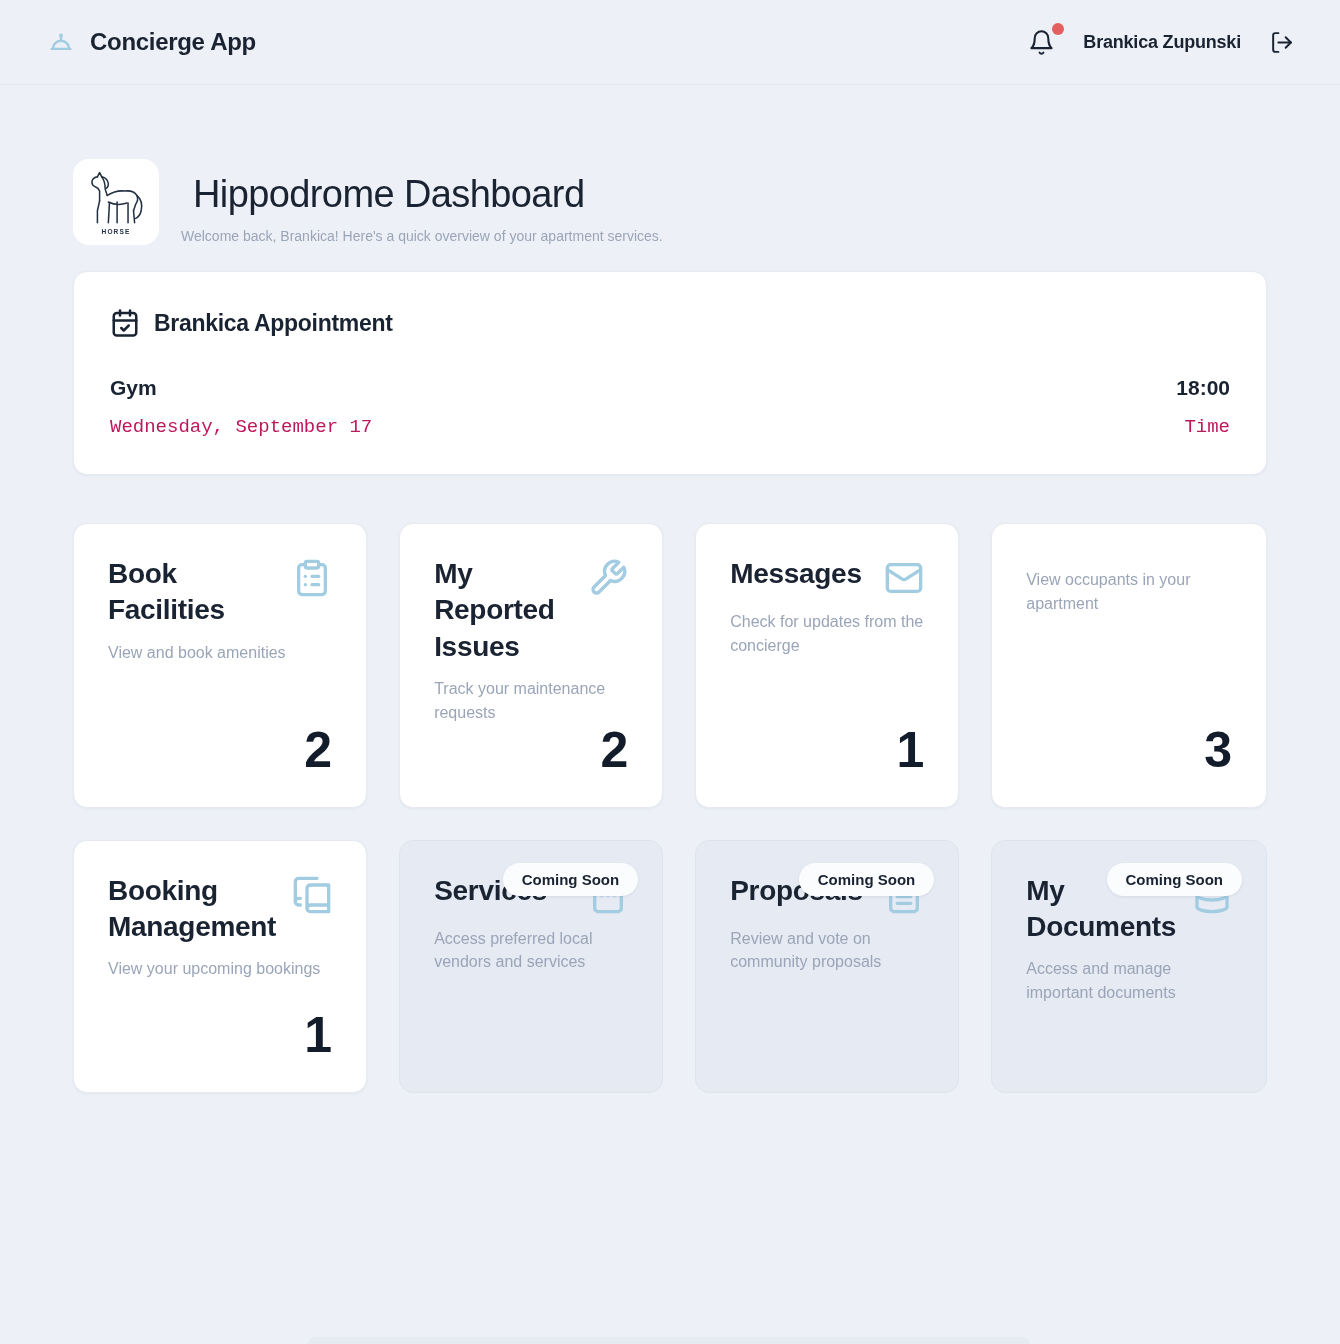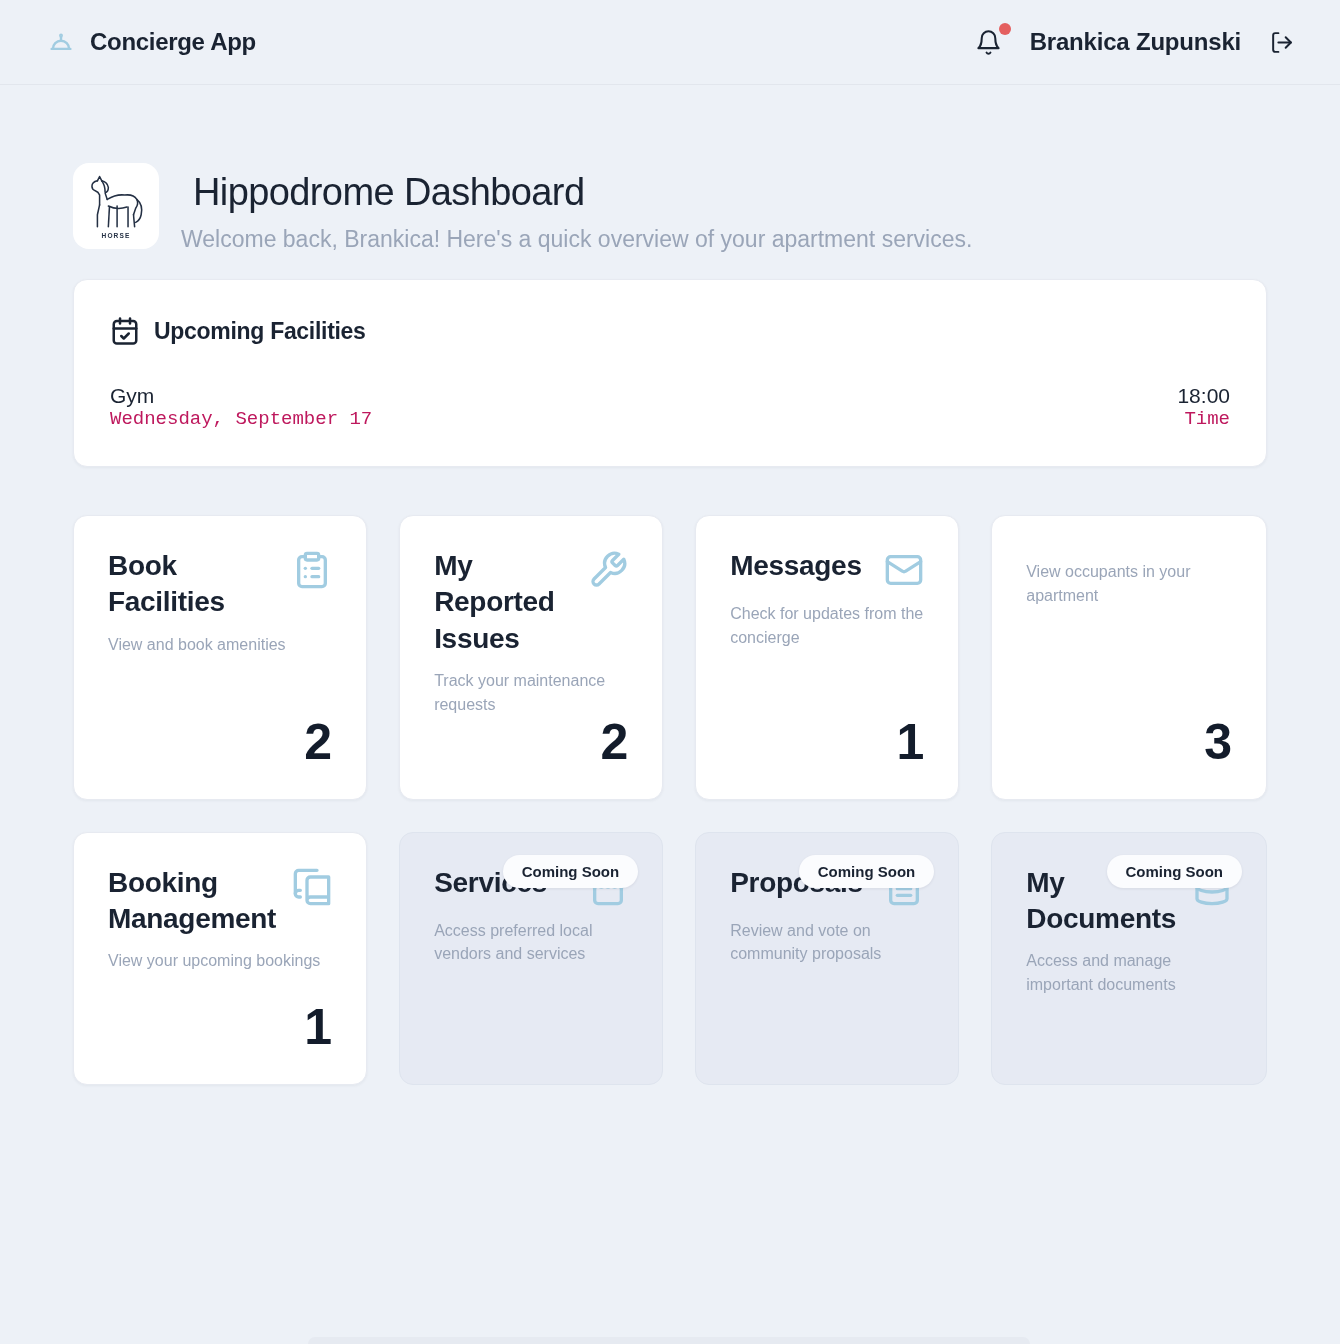--- a/index.html
+++ b/index.html
@@ -12,40 +12,40 @@
   
   .navbar {
     height:85px; display:flex; align-items:center; justify-content:space-between;
     padding:0 46px; border-bottom:1px solid #e2e6ed;
   }
   .nav-left { display:flex; align-items:center; gap:14px; }
   .app-title { font-size:24px; font-weight:700; letter-spacing:-0.3px; }
   .nav-right { display:flex; align-items:center; gap:28px; }
   .bell-wrap { position:relative; width:27px; height:27px; background:none; border:none; padding:0; cursor:pointer; }
   .red-dot { position:absolute; top:-6px; right:-9px; width:12px; height:12px; border-radius:50%; background:#e45f5f; }
-  .user-name { font-size:24px; font-weight:700; letter-spacing:-0.2px; }
+  .user-name { font-size:18px; font-weight:700; letter-spacing:-0.2px; }
   .logout-btn { background:none; border:none; padding:0; cursor:pointer; display:flex; }
   
   main { width:1194px; margin:0 auto; padding-top:74px; }
   .page-header { display:flex; align-items:center; gap:22px; margin-bottom:26px; }
   .logo-tile {
     width:86px; height:86px; background:#ffffff; border-radius:16px;
     display:flex; align-items:center; justify-content:center; flex:0 0 auto;
   }
   .page-title { margin:12px; font-size:38px; font-weight:400; letter-spacing:-0.6px; }
-  .page-subtitle { margin:8px 0 0; font-size:23px; color:#9aa5b8; }
+  .page-subtitle { margin:8px 0 0; font-size:14px; color:#9aa5b8; }
   
   .appt-card {
     background:#ffffff; border:1px solid #e7eaf1; border-radius:14px;
     padding:36px; box-shadow:0 1px 3px rgba(20,30,50,0.05);
   }
   .appt-head { display:flex; align-items:center; gap:14px; margin-bottom:38px; }
   .appt-title { margin:0; font-size:23px; font-weight:700; letter-spacing:-0.3px; }
   .appt-row { display:flex; justify-content:space-between; }
-  .appt-main { font-size:21px; font-weight:400; margin-bottom:0; }
+  .appt-main { font-size:21px; font-weight:700; margin-bottom:16px; }
   .appt-sub { font-size:19px; color:#be185d;font-family:Liberation Mono, monospace; }
   .appt-right { text-align:right; }
   
   .card-grid { margin-top:48px; display:grid; grid-template-columns:repeat(4,1fr); gap:32px; }
   .card {
     position:relative; background:#ffffff; border:1px solid #e7eaf1; border-radius:14px;
     padding:32px 34px; display:flex; flex-direction:column;
     box-shadow:0 1px 3px rgba(20,30,50,0.05); cursor:pointer;
   }
   .card.muted { background:#e6eaf3; border-color:#dee4ee; box-shadow:none; cursor:default; }
@@ -137,21 +137,21 @@
     <div class="appt-head">
       <span>
         <svg width="30" height="30" viewBox="0 0 24 24" fill="none" stroke="#1a2332" stroke-width="2" stroke-linecap="round" stroke-linejoin="round">
           <path d="M8 2v4"></path>
             <path d="M16 2v4"></path>
           <rect x="3" y="4" width="18" height="18" rx="2.5"></rect>
           <path d="M3 10h18"></path>
           <path d="m9 16 2 2 4-4"></path>
         </svg>
       </span>
-      <h2 class="appt-title">Upcoming Facilities</h2>
+      <h2 class="appt-title">Brankica Appointment</h2>
     </div>
     <div class="appt-row">
       <div class="appt-left">
         <div class="appt-main">Gym</div>
         <div class="appt-sub">Wednesday, September 17</div>
       </div>
       <div class="appt-right">
         <div class="appt-main">18:00</div>
         <div class="appt-sub">Time</div>
       </div>

